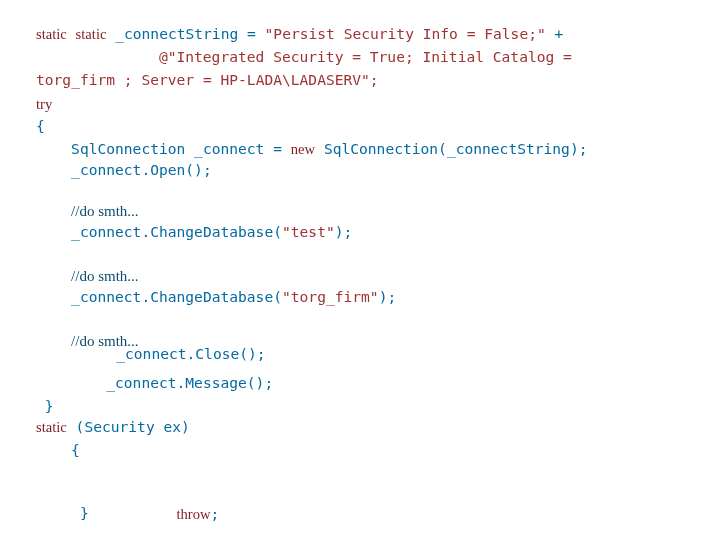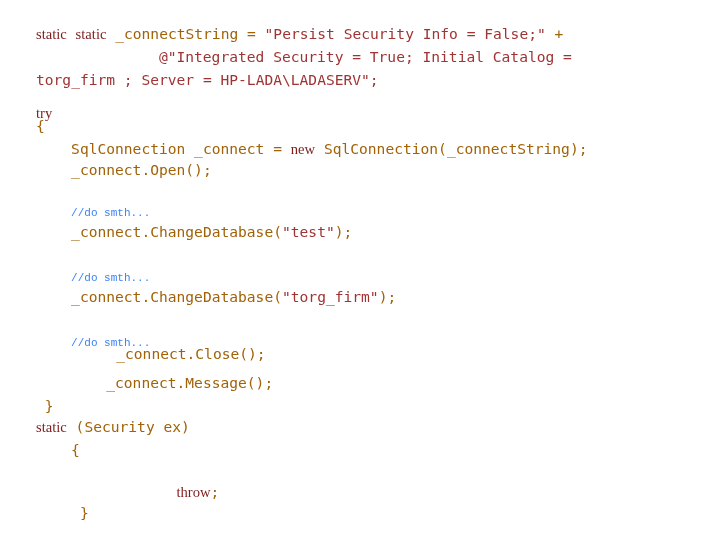--- a/index.html
+++ b/index.html
@@ -32,50 +32,50 @@
     white-space: pre;
     font-family: "DejaVu Sans Mono", monospace;
     font-size: 14.6px;
     color: #1a1a1a;
     letter-spacing: 0px;
   }
 
   
   .tok-kw      { color: #7f1d1d; font-family: Liberation Serif, serif; }
   .tok-str     { color: #a03333; }
-  .tok-plain   { color: #a16207; }
+  .tok-plain   { color: #0369a1; }
 
   
   .tok-comment {
-    color: #3b82f6;
-    font-family: Liberation Mono, monospace;
-    font-size: 11px;
+    color: #0c4a6e;
+    font-family: Liberation Serif, serif;
+    font-size: 15px;
   }
 
   .blank-line { }
 </style>
 </head>
 <body>
 
 <div id="code-block">
     <div class="code-line" style="top: 22px;"><span style="display: inline-block; width: 36px;"></span><span class="tok-kw">static</span><span class="tok-plain"> </span><span class="tok-kw">static</span><span class="tok-plain"> _connectString = </span><span class="tok-str">"Persist Security Info = False;"</span><span class="tok-plain"> +</span></div>
     <div class="code-line" style="top: 45px;"><span style="display: inline-block; width: 158.92px;"></span><span class="tok-str">@"Integrated Security = True; Initial Catalog =</span></div>
     <div class="code-line" style="top: 68px;"><span style="display: inline-block; width: 36px;"></span><span class="tok-str">torg_firm ; Server = HP-LADA\LADASERV";</span></div>
-    <div class="code-line" style="top: 101px;"><span style="display: inline-block; width: 36px;"></span><span class="tok-kw">try</span></div>
+    <div class="code-line" style="top: 92px;"><span style="display: inline-block; width: 36px;"></span><span class="tok-kw">try</span></div>
     <div class="code-line" style="top: 114px;"><span style="display: inline-block; width: 36px;"></span><span class="tok-plain">{</span></div>
     <div class="code-line" style="top: 137px;"><span style="display: inline-block; width: 71.12px;"></span><span class="tok-plain">SqlConnection _connect = </span><span class="tok-kw">new</span><span class="tok-plain"> SqlConnection(_connectString);</span></div>
     <div class="code-line" style="top: 158px;"><span style="display: inline-block; width: 71.12px;"></span><span class="tok-plain">_connect.Open();</span></div>
     <div class="code-line blank-line" style="top: 181px;">&nbsp;</div>
     <div class="code-line" style="top: 199px;"><span style="display: inline-block; width: 71.12px;"></span><span class="tok-comment">//do smth...</span></div>
     <div class="code-line" style="top: 220px;"><span style="display: inline-block; width: 71.12px;"></span><span class="tok-plain">_connect.ChangeDatabase(</span><span class="tok-str">"test"</span><span class="tok-plain">);</span></div>
     <div class="code-line blank-line" style="top: 243px;">&nbsp;</div>
     <div class="code-line" style="top: 264px;"><span style="display: inline-block; width: 71.12px;"></span><span class="tok-comment">//do smth...</span></div>
     <div class="code-line" style="top: 285px;"><span style="display: inline-block; width: 71.12px;"></span><span class="tok-plain">_connect.ChangeDatabase(</span><span class="tok-str">"torg_firm"</span><span class="tok-plain">);</span></div>
     <div class="code-line blank-line" style="top: 308px;">&nbsp;</div>
     <div class="code-line" style="top: 329px;"><span style="display: inline-block; width: 71.12px;"></span><span class="tok-comment">//do smth...</span></div>
     <div class="code-line" style="top: 342px; padding-left: 10px;"><span style="display: inline-block; width: 106.24px;"></span><span class="tok-plain">_connect.Close();</span></div>
     <div class="code-line" style="top: 371px;"><span style="display: inline-block; width: 106.24px;"></span><span class="tok-plain">_connect.Message();</span></div>
     <div class="code-line" style="top: 394px;"><span style="display: inline-block; width: 44.78px;"></span><span class="tok-plain">}</span></div>
     <div class="code-line" style="top: 415px;"><span style="display: inline-block; width: 36px;"></span><span class="tok-kw">static</span><span class="tok-plain"> (Security ex)</span></div>
     <div class="code-line" style="top: 438px;"><span style="display: inline-block; width: 71.12px;"></span><span class="tok-plain">{</span></div>
-    <div class="code-line" style="top: 480px;"><span style="display: inline-block; width: 176.48px;"></span><span class="tok-kw">throw</span><span class="tok-plain">;</span></div>
+    <div class="code-line" style="top: 502px;"><span style="display: inline-block; width: 176.48px;"></span><span class="tok-kw">throw</span><span class="tok-plain">;</span></div>
     <div class="code-line" style="top: 501px;"><span style="display: inline-block; width: 79.9px;"></span><span class="tok-plain">}</span></div>
   </div>
 
 </body></html>

